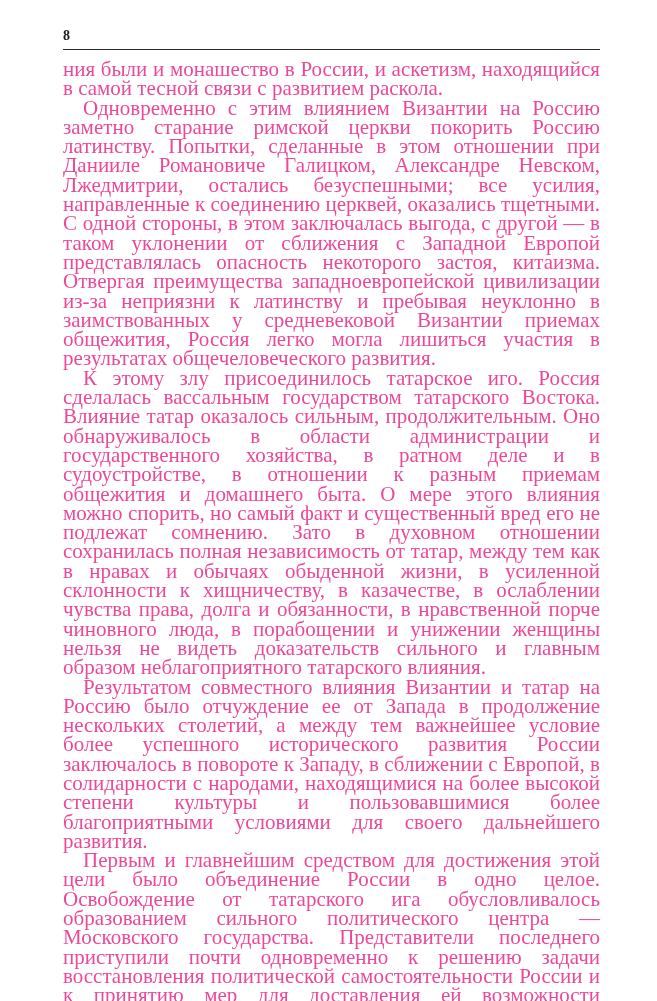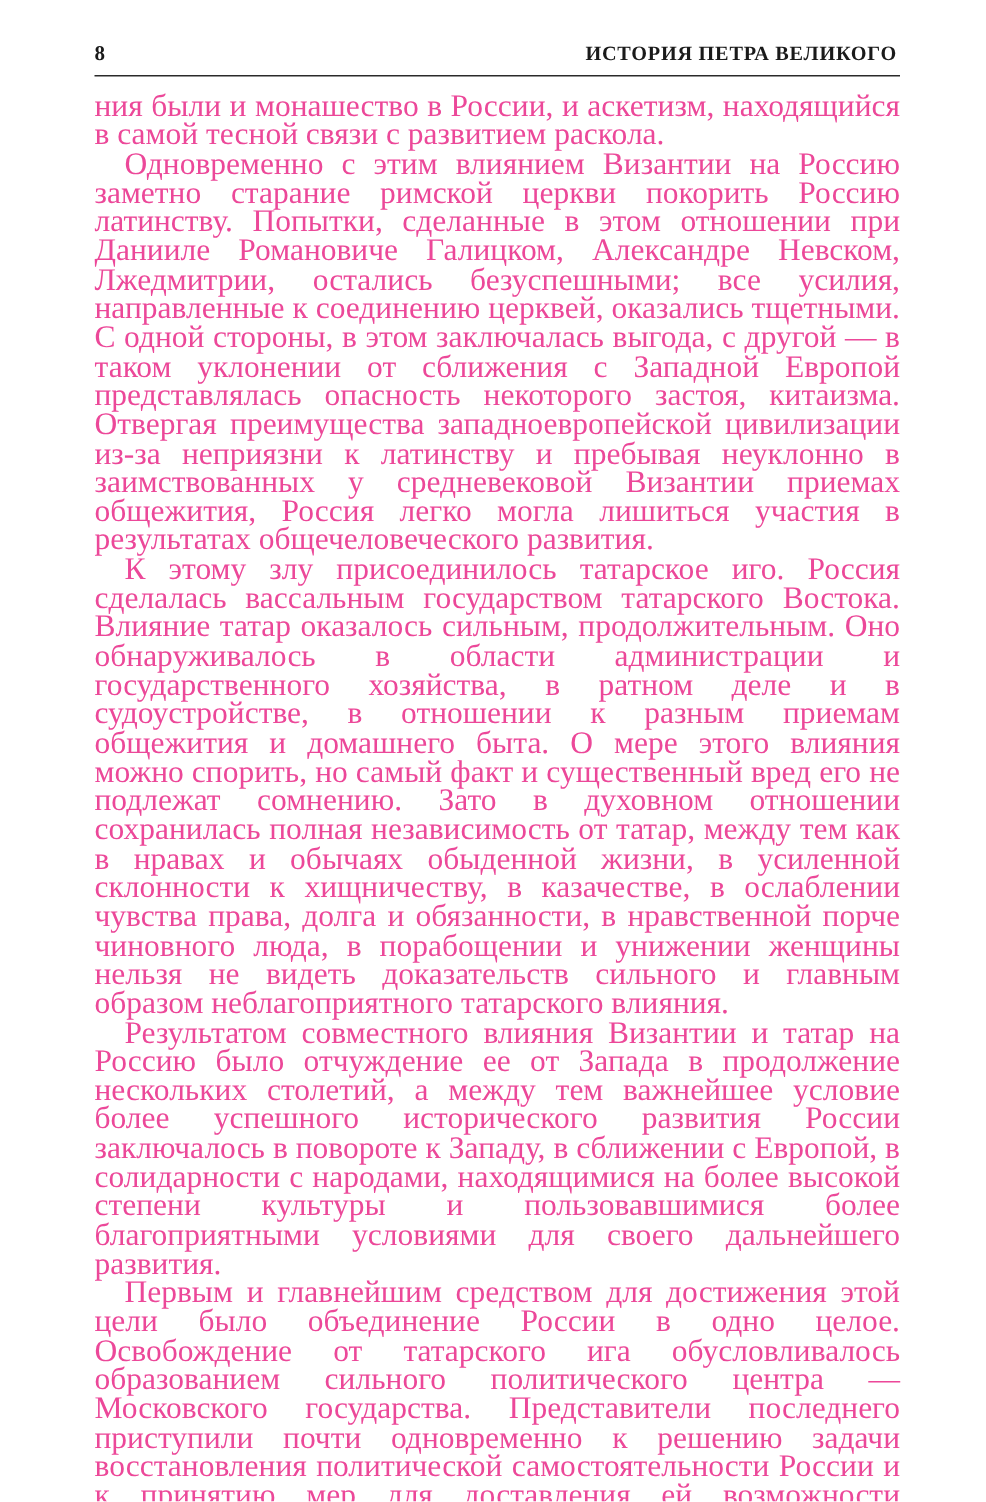--- a/index.html
+++ b/index.html
@@ -51,21 +51,20 @@
     text-indent: 0;
   }
 </style>
 </head>
 <body>
 
 <div class="page">
 
   <header class="running-head">
     <span class="page-num">8</span>
-    <span class="head-title">ИСТОРИЯ ПЕТРА ВЕЛИКОГО</span>
   </header>
 
   <hr class="head-rule">
 
   <main class="page-body">
     <p class="continuation">ния были и монашество в России, и аскетизм, находящийся в самой тесной связи с развитием раскола.</p>
     <p>Одновременно с этим влиянием Византии на Россию заметно старание римской церкви покорить Россию латинству. Попытки, сделанные в этом отношении при Данииле Романовиче Галицком, Александре Невском, Лжедмитрии, остались безуспешными; все усилия, направленные к соединению церквей, оказались тщетными. С одной стороны, в этом заключалась выгода, с другой — в таком уклонении от сближения с Западной Европой представлялась опасность некоторого застоя, китаизма. Отвергая преимущества западноевропейской цивилизации из-за неприязни к латинству и пребывая неуклонно в заимствованных у средневековой Византии приемах общежития, Россия легко могла лишиться участия в результатах общечеловеческого развития.</p>
     <p>К этому злу присоединилось татарское иго. Россия сделалась вассальным государством татарского Востока. Влияние татар оказалось сильным, продолжительным. Оно обнаруживалось в области администрации и государственного хозяйства, в ратном деле и в судоустройстве, в отношении к разным приемам общежития и домашнего быта. О мере этого влияния можно спорить, но самый факт и существенный вред его не подлежат сомнению. Зато в духовном отношении сохранилась полная независимость от татар, между тем как в нравах и обычаях обыденной жизни, в усиленной склонности к хищничеству, в казачестве, в ослаблении чувства права, долга и обязанности, в нравственной порче чиновного люда, в порабощении и унижении женщины нельзя не видеть доказательств сильного и главным образом неблагоприятного татарского влияния.</p>
     <p>Результатом совместного влияния Византии и татар на Россию было отчуждение ее от Запада в продолжение нескольких столетий, а между тем важнейшее условие более успешного исторического развития России заключалось в повороте к Западу, в сближении с Европой, в солидарности с народами, находящимися на более высокой степени культуры и пользовавшимися более благоприятными условиями для своего дальнейшего развития.</p>
     <p>Первым и главнейшим средством для достижения этой цели было объединение России в одно целое. Освобождение от татарского ига обусловливалось образованием сильного политического центра — Московского государства. Представители последнего приступили почти одновременно к решению задачи восстановления политической самостоятельности России и к принятию мер для доставления ей возможности участвовать в общечеловеческом прогрессе. И в том и в другом отношении успехи «собирателей Русской земли» замечательны. Обозревая целый ряд северовосточных государей, начиная с Андрея Боголюбского и до Ивана III, нельзя не заметить во всех необычайной стойкости воли, трезвости политического взгляда, сознания нужд государства. В их подвигах, в стремлении к политическому единству, к независимости, к развитию монархического начала им помогал народ, объединившийся вокруг Москвы.</p>

